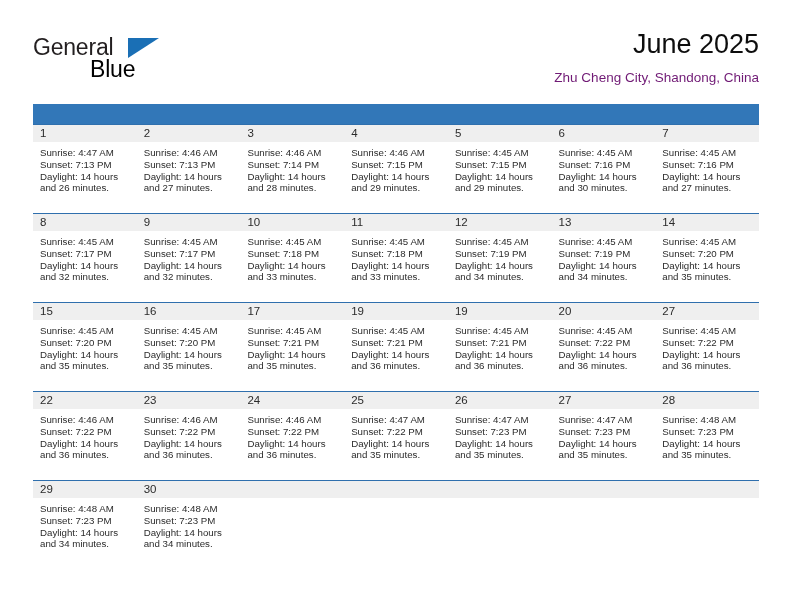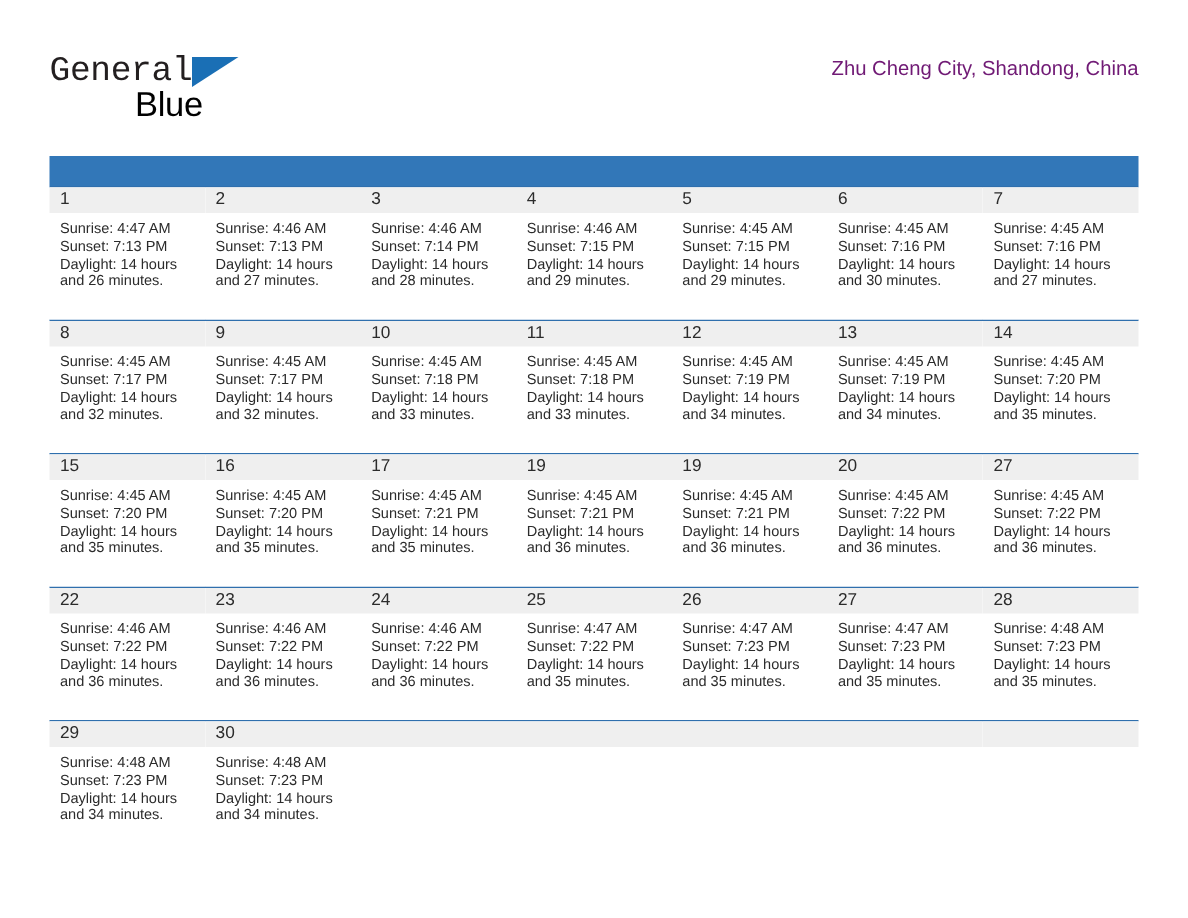--- a/index.html
+++ b/index.html
@@ -39,21 +39,21 @@
     width: 200px;
     height: 56px;
   }
   .logo-general {
     position: absolute;
     left: 0;
     top: 0;
     font-size: 23px;
     letter-spacing: -0.2px;
     color: #231f20;
-    font-family: Liberation Mono, monospace;
+    font-family: Liberation Sans, sans-serif;
   }
   .logo-tri {
     position: absolute;
     left: 95px;
     top: 4px;
     width: 0;
     height: 0;
     border-left: 31px solid #1a6fb5;
     border-bottom: 20px solid transparent;
   }
@@ -158,20 +158,21 @@
 
   <div class="header">
 
     <div class="logo">
       <span class="logo-general">General</span>
       <span class="logo-tri"></span>
       <span class="logo-blue">Blue</span>
     </div>
 
     <div class="title-wrap">
+      <div class="cal-title">June 2025</div>
       <div class="cal-subtitle">Zhu Cheng City, Shandong, China</div>
     </div>
 
   </div>
 
   <div class="calendar">
 
     <div class="weekhead">
       <div class="wh-cell">Sunday</div>
       <div class="wh-cell">Thursday</div>

